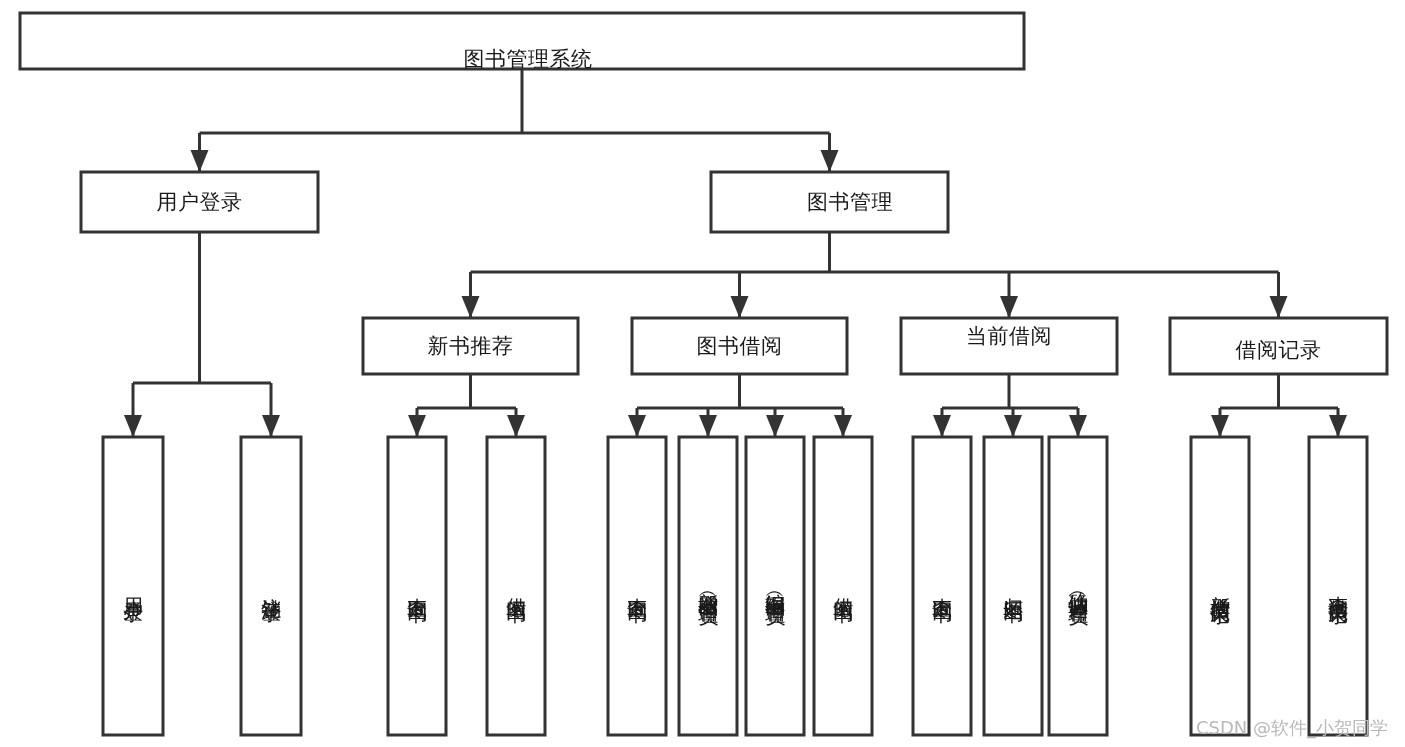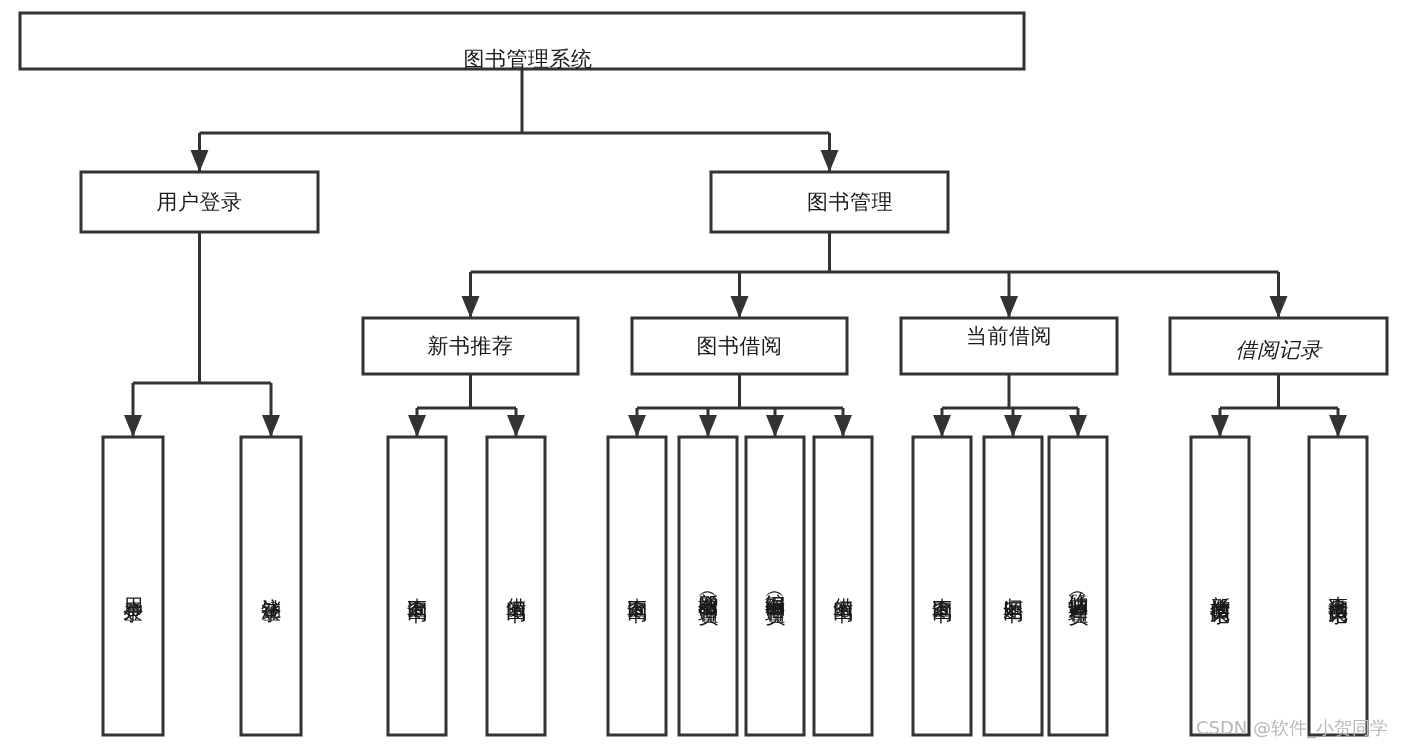--- a/index.html
+++ b/index.html
@@ -154,21 +154,21 @@
       </g>
   </svg>
 
   <div id="label-layer">
       <div class="node-label" style="left: 20px; top: 31px; width: 1004px; height: 56px; margin-left: 6px;">图书管理系统</div>
       <div class="node-label" style="left: 81px; top: 172px; width: 237px; height: 60px;">用户登录</div>
       <div class="node-label" style="left: 711px; top: 172px; width: 278px; height: 60px;">图书管理</div>
       <div class="node-label" style="left: 363px; top: 318px; width: 215px; height: 56px;">新书推荐</div>
       <div class="node-label" style="left: 632px; top: 318px; width: 215px; height: 56px; border-radius: 6px;">图书借阅</div>
       <div class="node-label" style="left: 901px; top: 304px; width: 216px; height: 64px;">当前借阅</div>
-      <div class="node-label" style="left: 1170px; top: 318px; width: 217px; height: 64px; font-style: italic;">借阅记录</div>
+      <div class="node-label" style="left: 1170px; top: 318px; width: 217px; height: 64px;">借阅记录</div>
       <div class="node-label vertical" style="left: 103px; top: 437px; width: 60px; height: 298px;">用户登录</div>
       <div class="node-label vertical" style="left: 241px; top: 437px; width: 60px; height: 298px;">注销登录</div>
       <div class="node-label vertical" style="left: 388px; top: 437px; width: 58px; height: 298px;">查询图书</div>
       <div class="node-label vertical" style="left: 487px; top: 437px; width: 58px; height: 298px;">借阅图书</div>
       <div class="node-label vertical" style="left: 608px; top: 437px; width: 58px; height: 298px;">查询图书</div>
       <div class="node-label vertical" style="left: 679px; top: 437px; width: 58px; height: 298px;">新增图书（管理员）</div>
       <div class="node-label vertical" style="left: 746px; top: 437px; width: 58px; height: 298px;">编辑图书（管理员）</div>
       <div class="node-label vertical" style="left: 814px; top: 437px; width: 58px; height: 298px;">借阅图书</div>
       <div class="node-label vertical" style="left: 913px; top: 437px; width: 58px; height: 298px;">查询图书</div>
       <div class="node-label vertical" style="left: 984px; top: 437px; width: 58px; height: 298px;">归还图书</div>

